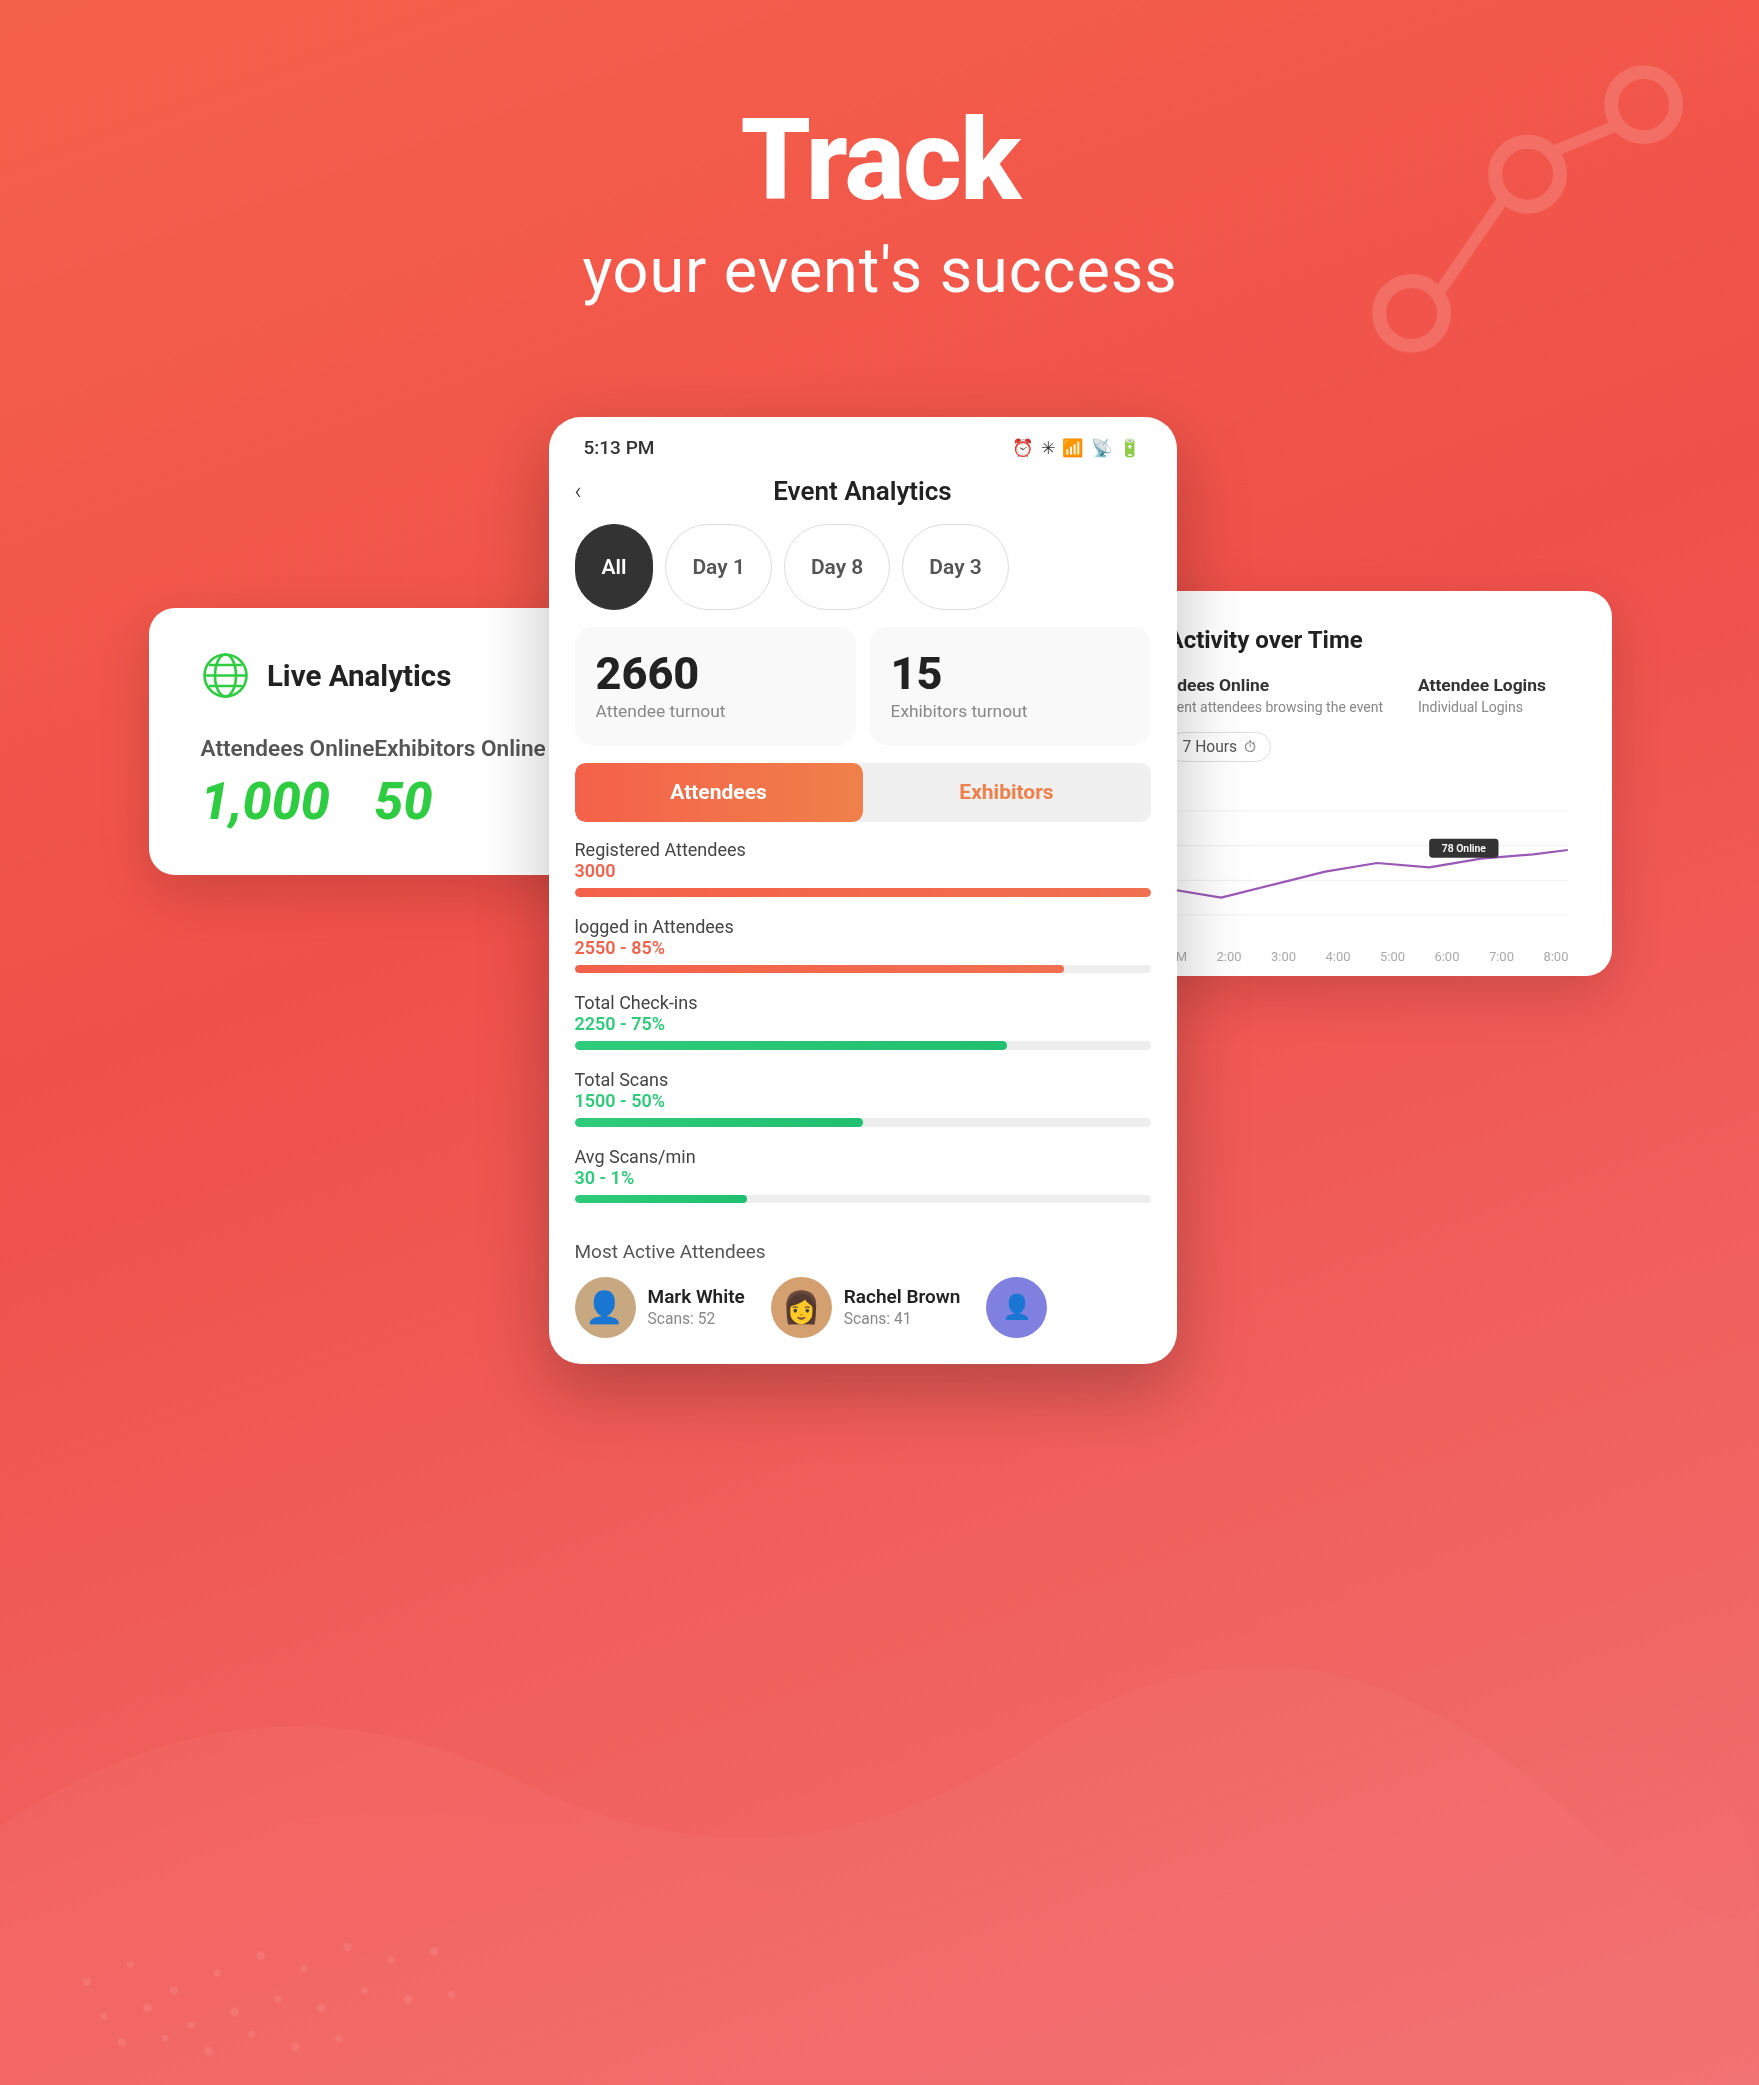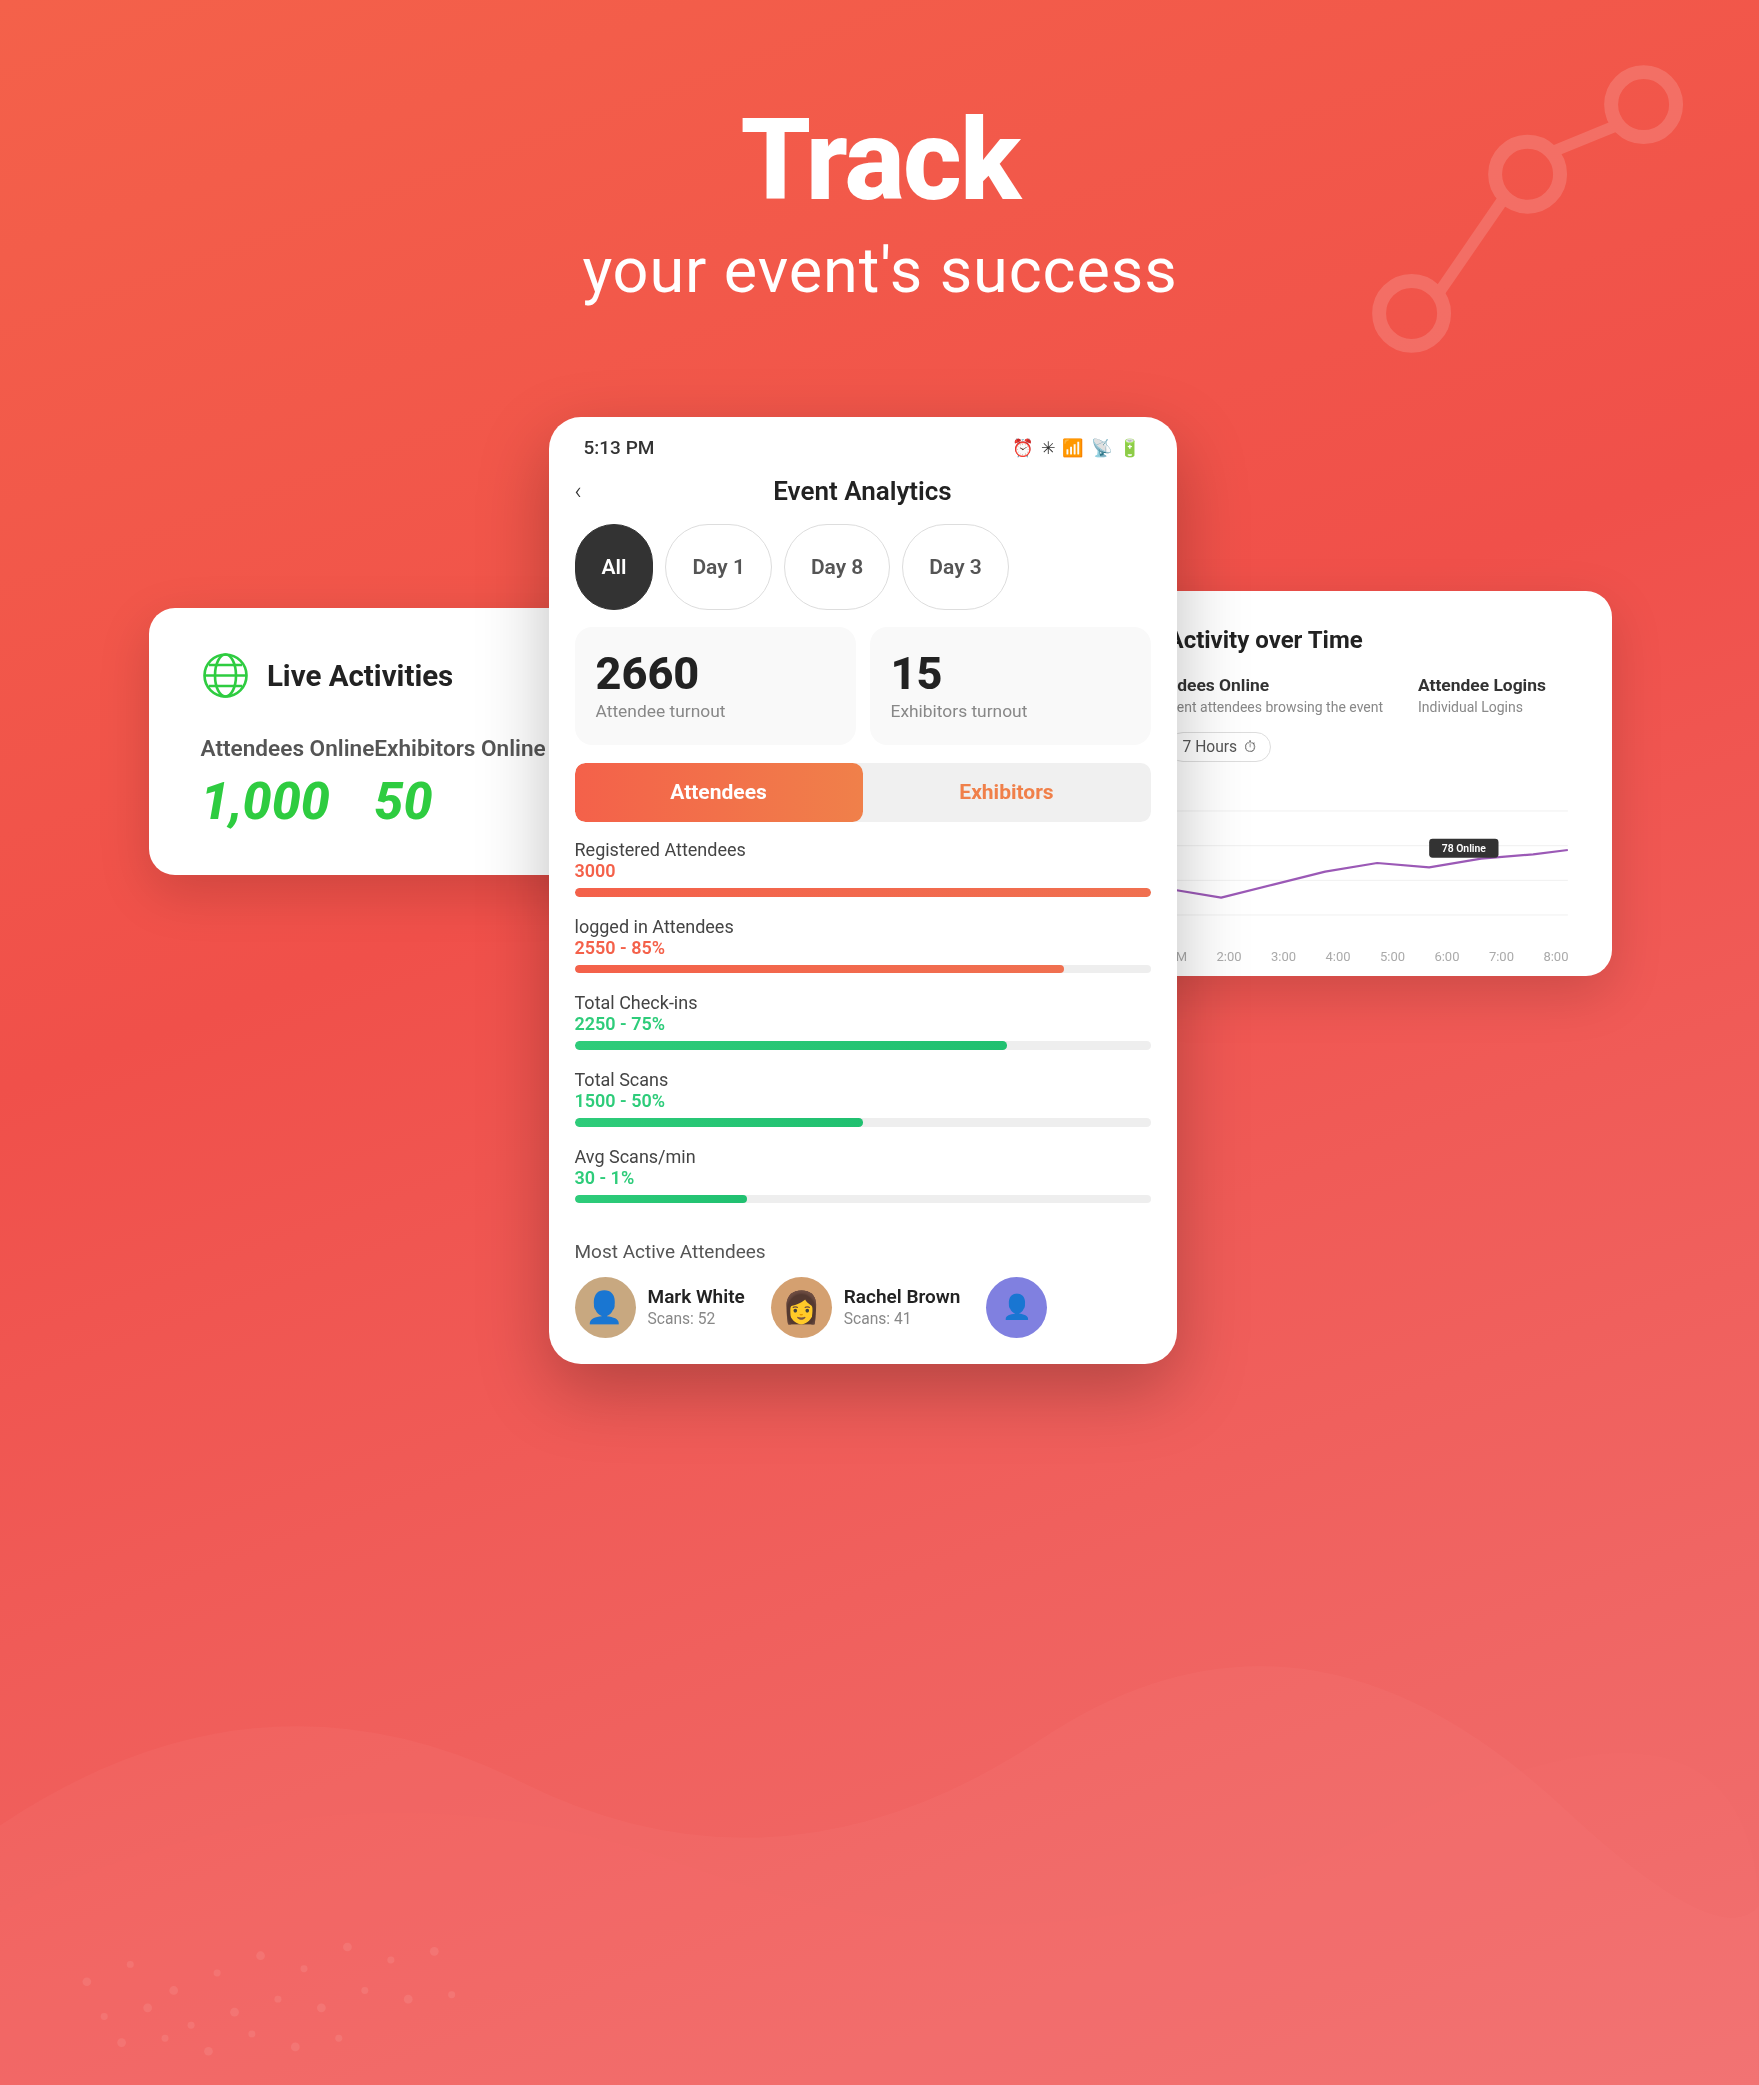--- a/index.html
+++ b/index.html
@@ -406,21 +406,21 @@
 
   <div class="live-activities-card">
     <div class="live-activities-header">
       <svg class="globe-icon" viewBox="0 0 56 56" fill="none" xmlns="http://www.w3.org/2000/svg">
         <circle cx="28" cy="28" r="24" stroke="#2ecc40" stroke-width="3" fill="none"></circle>
         <ellipse cx="28" cy="28" rx="12" ry="24" stroke="#2ecc40" stroke-width="3" fill="none"></ellipse>
         <line x1="4" y1="28" x2="52" y2="28" stroke="#2ecc40" stroke-width="3"></line>
         <line x1="9" y1="16" x2="47" y2="16" stroke="#2ecc40" stroke-width="3"></line>
         <line x1="9" y1="40" x2="47" y2="40" stroke="#2ecc40" stroke-width="3"></line>
       </svg>
-      <span class="live-activities-title">Live Activities</span>
+      <span class="live-activities-title">Live Analytics</span>
     </div>
     <div class="live-stats">
       <div>
         <div class="live-stat-label">Attendees Online</div>
         <div class="live-stat-value">1,000</div>
       </div>
       <div>
         <div class="live-stat-label">Exhibitors Online</div>
         <div class="live-stat-value">50</div>
       </div>

